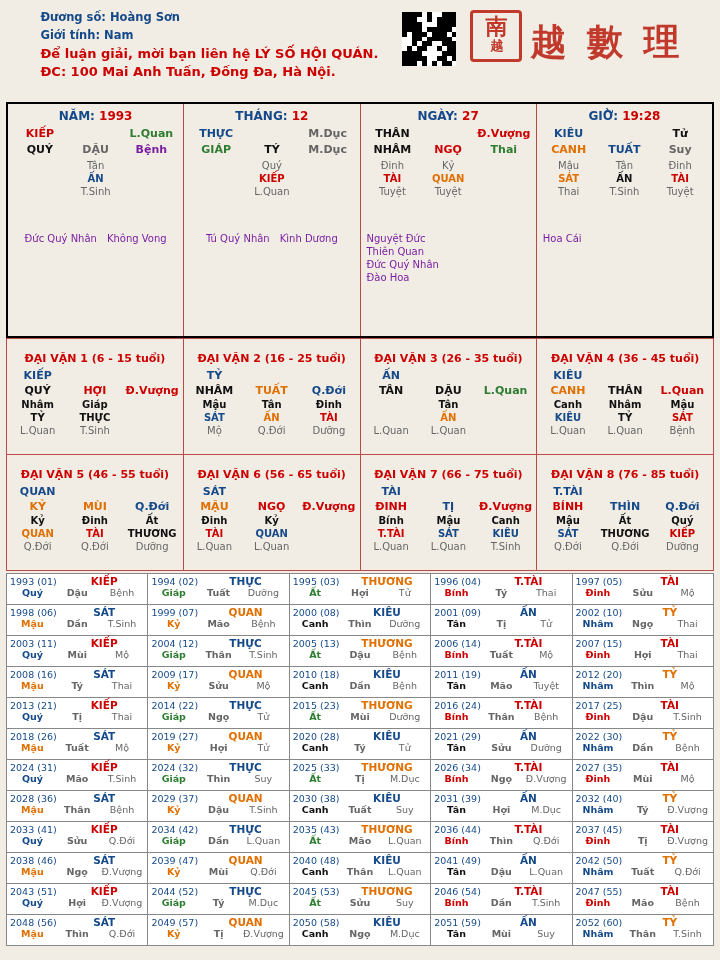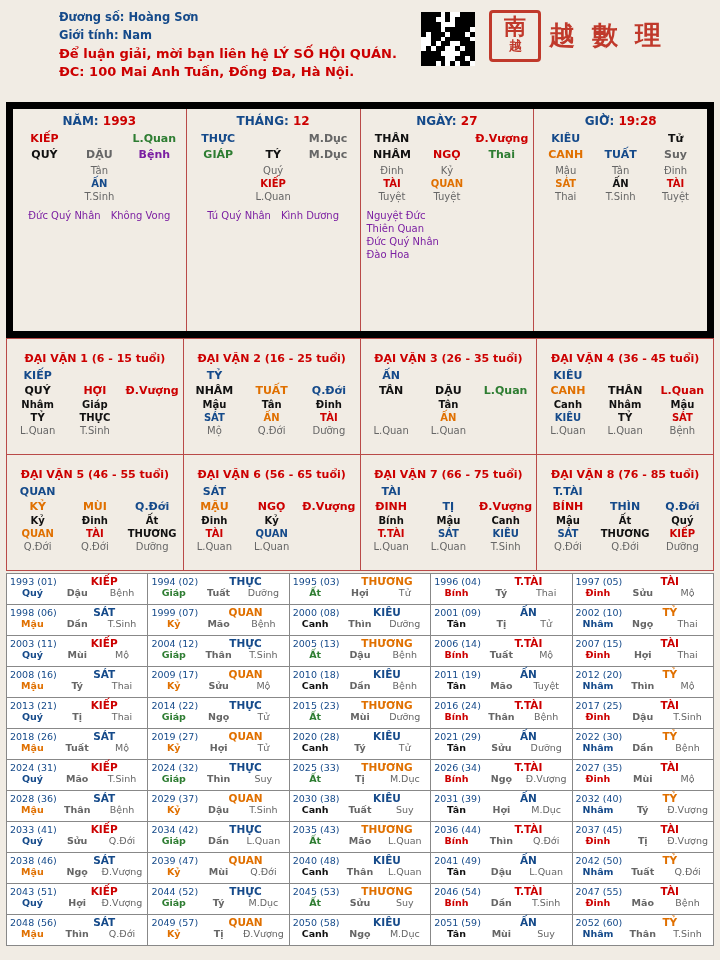--- a/index.html
+++ b/index.html
@@ -29,45 +29,45 @@
   .logo-stamp {
     width: 52px; height: 52px; margin-top: 4px;
     border: 3px solid #c0392b; border-radius: 4px;
     color: #c0392b; font-family: "DejaVu Serif", serif;
     font-size: 22px; font-weight: bold; line-height: 20px;
     text-align: center; padding-top: 3px;
   }
   .logo-stamp .s2 { font-size: 13px; letter-spacing: -1px;}
   .logo-text {
     color: #c0392b; font-family: "DejaVu Serif", serif;
-    font-size: 26px; font-weight: bold; letter-spacing: 4px;
+    font-size: 36px; font-weight: bold; letter-spacing: 4px;
     margin: 12px 0 0 8px;
   }
 
   
-  .pillars { display: flex; border: 7px solid #000000; height: 236px; }
+  .pillars { display: flex; border: 2px solid #000000; height: 236px; }
   .pillar { flex: 1; border-right: 1px solid #b94a48; position: relative; padding-top: 2px; }
   .pillar:last-child { border-right: none; }
   .p-title { text-align: center; font-weight: bold; font-size: 12px; color: #154a8a; padding: 3px 0 4px; }
   .p-title .num { color: #cc0000; }
   .row3 { display: flex; justify-content: space-around; align-items: baseline; padding: 0 4px; }
   .row3 > div { flex: 1; text-align: center; }
   .b { font-weight: bold; }
   .c-red { color: #cc0000; }
   .c-blue { color: #154a8a; }
   .c-org { color: #e07000; }
   .c-grn { color: #2e7d32; }
   .c-pur { color: #7b1fa2; }
   .c-gray { color: #666; }
   .c-blk { color: #111; }
   .mini { font-size: 10px; }
   .stack { padding: 3px 4px 0; }
   .stack .line { display: flex; justify-content: space-around; align-items: baseline; padding: 1px 0; }
   .stack .line > div { flex: 1; text-align: center; }
-  .notes { padding: 6px 6px 0; }
+  .notes { padding: 6px 6px 0; margin-top: 28px; }
   .notes div { font-size: 10px; color: #7b1fa2; padding: 1px 0; }
   .notes-inline { display: flex; gap: 10px; justify-content: center; }
 
   
   .dv-grid { display: flex; flex-wrap: wrap; border-left: 1px solid #b94a48; border-top: 1px solid #b94a48; }
   .dv { width: 25%; border-right: 1px solid #b94a48; border-bottom: 1px solid #b94a48; height: 116px; padding-top: 13px; }
   .dv-title { text-align: center; font-weight: bold; font-size: 11px; color: #cc0000; padding-bottom: 3px; }
   .dv-line { display: flex; justify-content: space-around; align-items: baseline; padding: 1px 2px; }
   .dv-line > div { flex: 1; text-align: center; }
 
@@ -322,20 +322,23 @@
             <div class="b c-org">SÁT</div>
             <div class="b c-blk">ẤN</div>
             <div class="b c-red">TÀI</div>
           </div>
           <div class="line mini">
             <div class="c-gray">Thai</div>
             <div class="c-gray">T.Sinh</div>
             <div class="c-gray">Tuyệt</div>
           </div>
         </div>
+        <div class="notes">
+          <div>Hoa Cái</div>
+        </div>
       </div>
     </div>
 
   <div class="dv-grid" id="daivan">
       <div class="dv">
         <div class="dv-title">ĐẠI VẬN 1 (6 - 15 tuổi)</div>
         <div class="dv-line">
           <div class="b c-blue">KIẾP</div>
           <div class="b c-blue"></div>
           <div class="b c-blue"></div>

